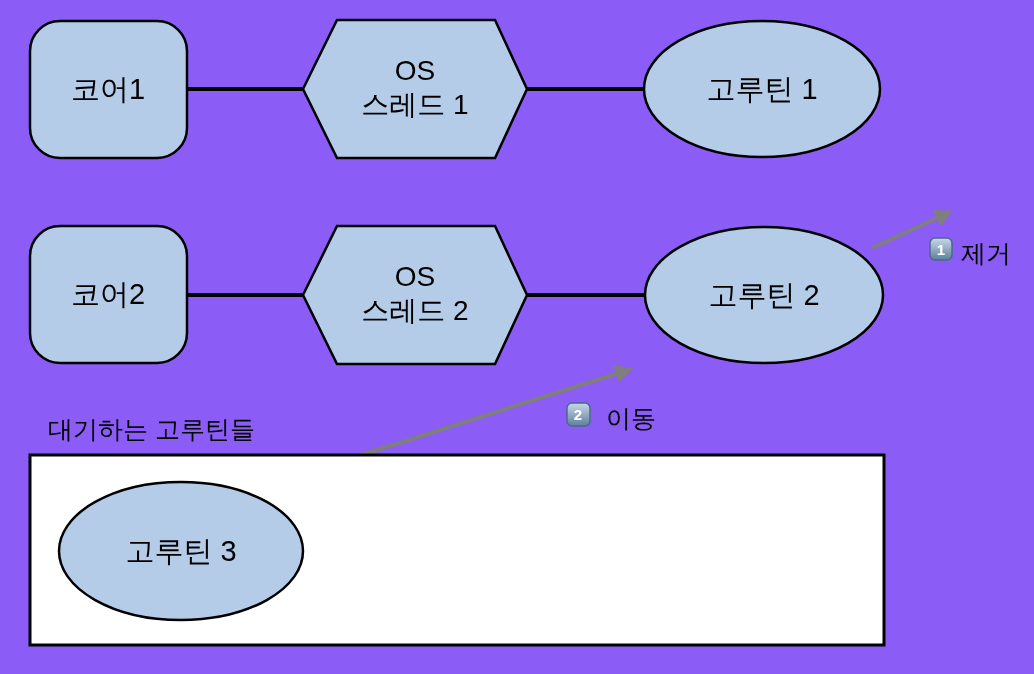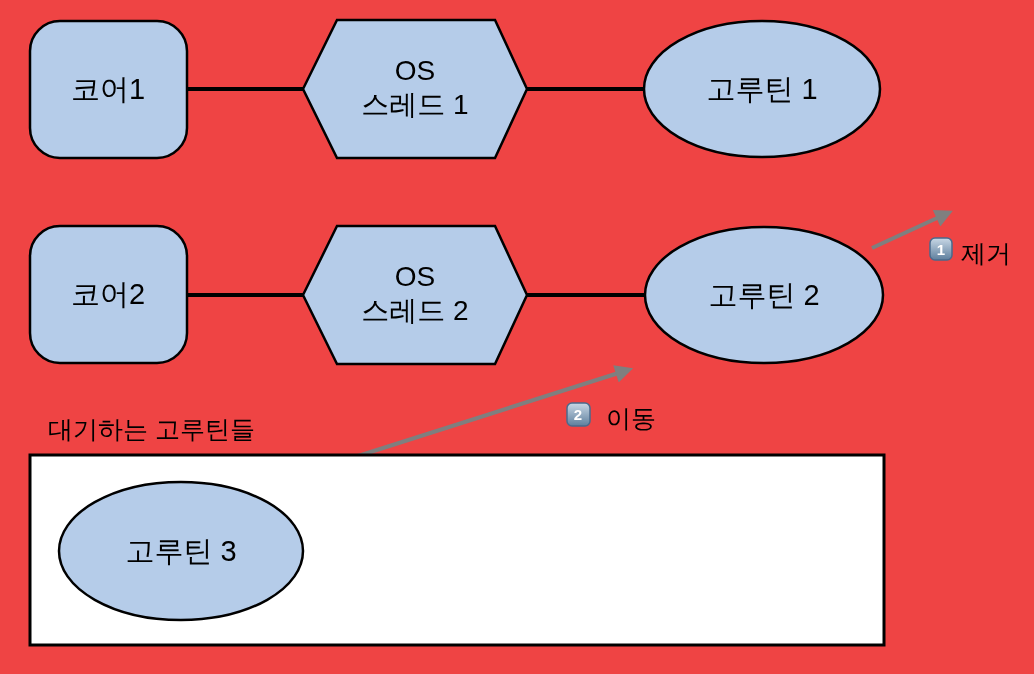--- a/index.html
+++ b/index.html
@@ -5,21 +5,21 @@
   html, body {
     margin: 0;
     padding: 0;
     background: #ffffff;
     font-family: "Liberation Sans", "DejaVu Sans", sans-serif;
   }
   #canvas {
     position: relative;
     width: 1034px;
     height: 674px;
-    background: #ef4444;
+    background: #8b5cf6;
     overflow: hidden;
   }
   svg { display: block; }
   .node-shape {
     stroke: #000000;
     stroke-width: 2.5;
   }
   .connector {
     stroke: #000000;
     stroke-width: 4;

